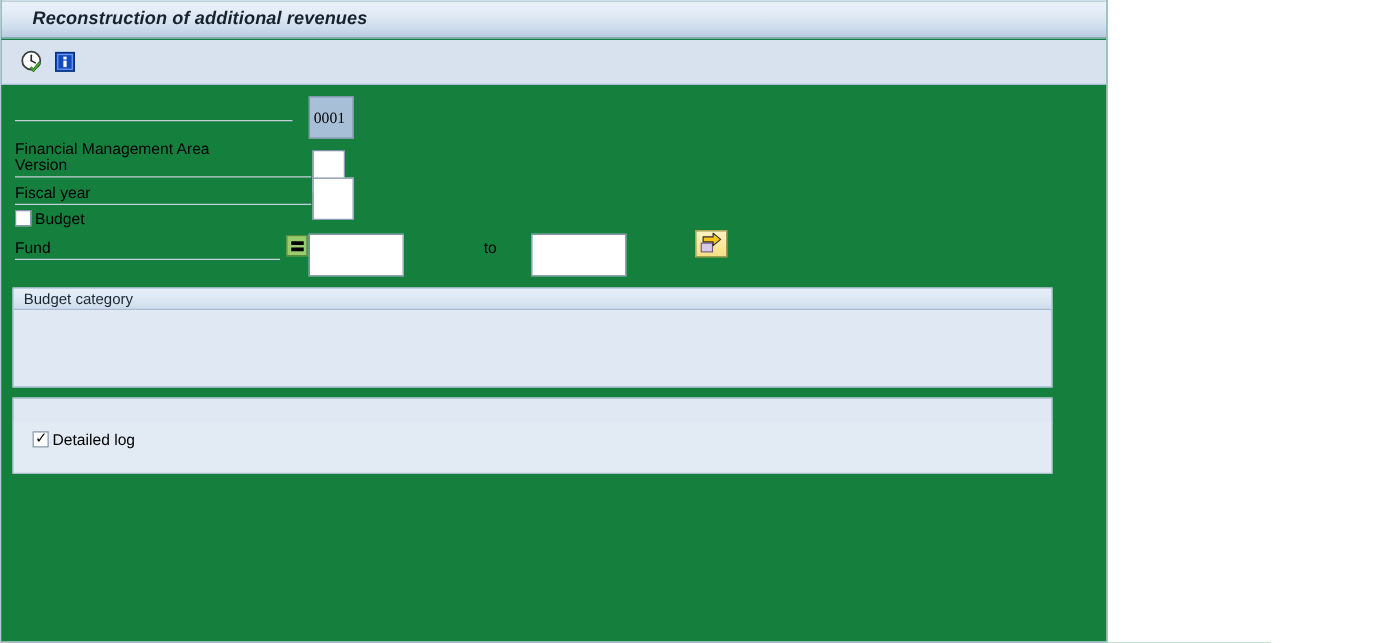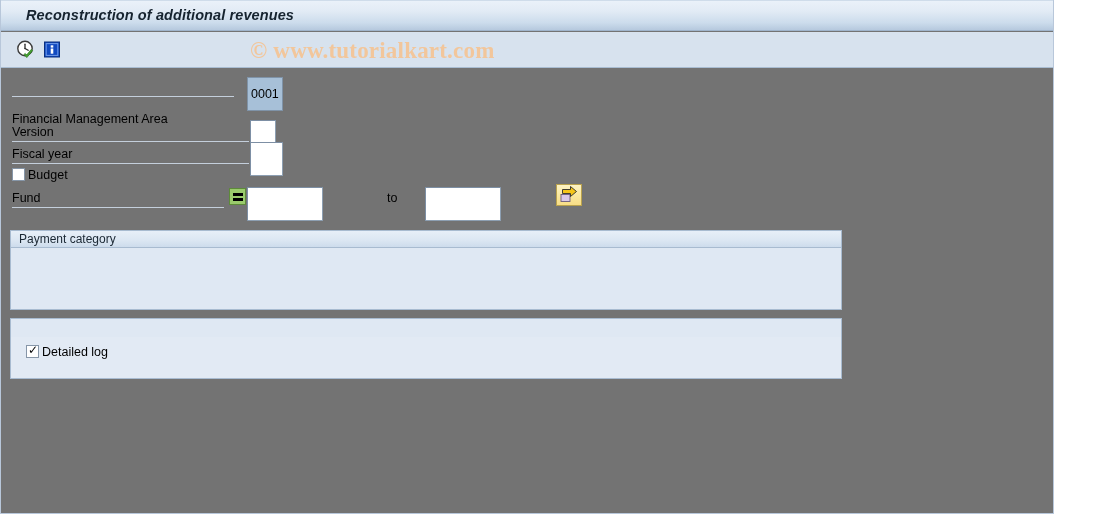--- a/index.html
+++ b/index.html
@@ -5,23 +5,23 @@
   * { box-sizing: border-box; }
   html, body {
     margin: 0; padding: 0;
     width: 1115px; height: 514px;
     background: #ffffff;
     font-family: "Liberation Sans", sans-serif;
   }
 
   #app {
     position: relative;
-    width: 1054px;
+    width: 886px;
     height: 514px;
-    background: #737373;
+    background: #15803d;
     border: 1px solid #b8c7da;
     border-top: none;
     overflow: hidden;
   }
 
   
   .titlebar {
     position: absolute;
     left: 0; top: 0;
     width: 1115px; height: 31px;
@@ -94,21 +94,21 @@
   }
 
   .tfield {
     position: absolute;
     height: 19px;
     background: #ffffff;
     border: 1px solid #8d9fb2;
     border-top-color: #7d8fa4;
     border-left-color: #7d8fa4;
     font-size: 12.5px;
-    font-family: Liberation Sans, sans-serif;
+    font-family: Liberation Serif, serif;
     color: #000;
     padding: 16px 3px;
     line-height: 17px;
   }
   .tfield.selected {
     background: #a7c0d8;
     border: 1px solid #7f93a8;
     color: #000;
   }
 
@@ -230,21 +230,20 @@
       <svg width="22" height="22" viewBox="0 0 22 22">
         <rect x="3.5" y="3" width="15" height="15" fill="#1049c0" stroke="#0a2f7d" stroke-width="1"></rect>
         <rect x="5.2" y="4.6" width="11.6" height="11.8" fill="none" stroke="#6f9bea" stroke-width="1"></rect>
         <rect x="9.7" y="6.3" width="2.6" height="2.3" fill="#ffffff"></rect>
         <rect x="9.7" y="9.5" width="2.6" height="5.2" fill="#ffffff"></rect>
       </svg>
     </div>
 
   </div>
 
-  <div class="watermark">© www.tutorialkart.com</div>
 
   <div class="form">
 
     <div class="flabel" style="left:11px; top:9px;margin-top:32px;">Financial Management Area</div>
     <div class="labelline" style="left:11px; top:27px; width:222px;"></div>
     <input class="tfield selected" style="left: 246px; top: 8px; width: 36px;" value="0001">
 
     <div class="flabel" style="left:11px; top:54px;">Version</div>
     <div class="labelline" style="left:11px; top:72px; width:237px;"></div>
     <input class="tfield" style="left: 249px; top: 51px; width: 26px;" value="">
@@ -271,21 +270,21 @@
 
     <div class="msbtn" style="left:555px; top:115px;">
       <svg width="24" height="20" viewBox="0 0 24 20" style="position:absolute;left:0;top:0;">
         <rect x="4" y="9.5" width="9" height="7" fill="#d9c8e6" stroke="#6a5b7c" stroke-width="0.9"></rect>
         <path d="M5.5 4.5 L13.5 4.5 L13.5 1.5 L19.5 6.5 L13.5 11.5 L13.5 8.5 L5.5 8.5 Z" fill="#f5c518" stroke="#2d2d2d" stroke-width="0.9" stroke-linejoin="round"></path>
       </svg>
     </div>
 
     <div class="group" style="left:9px; top:161px; width:832px; height:80px;">
       <div class="group-head">
-        <span>Payment category</span>
+        <span>Budget category</span>
       </div>
     </div>
 
     <div class="group" style="left:9px; top:249px; width:832px; height:61px;">
       <div class="group-body">
 
         <div class="cbx" style="left:15px; top:8px;">
           <div class="tick">✓</div>
         </div>
         <div class="cbx-label" style="left:31px; top:8px;">Detailed log</div>

